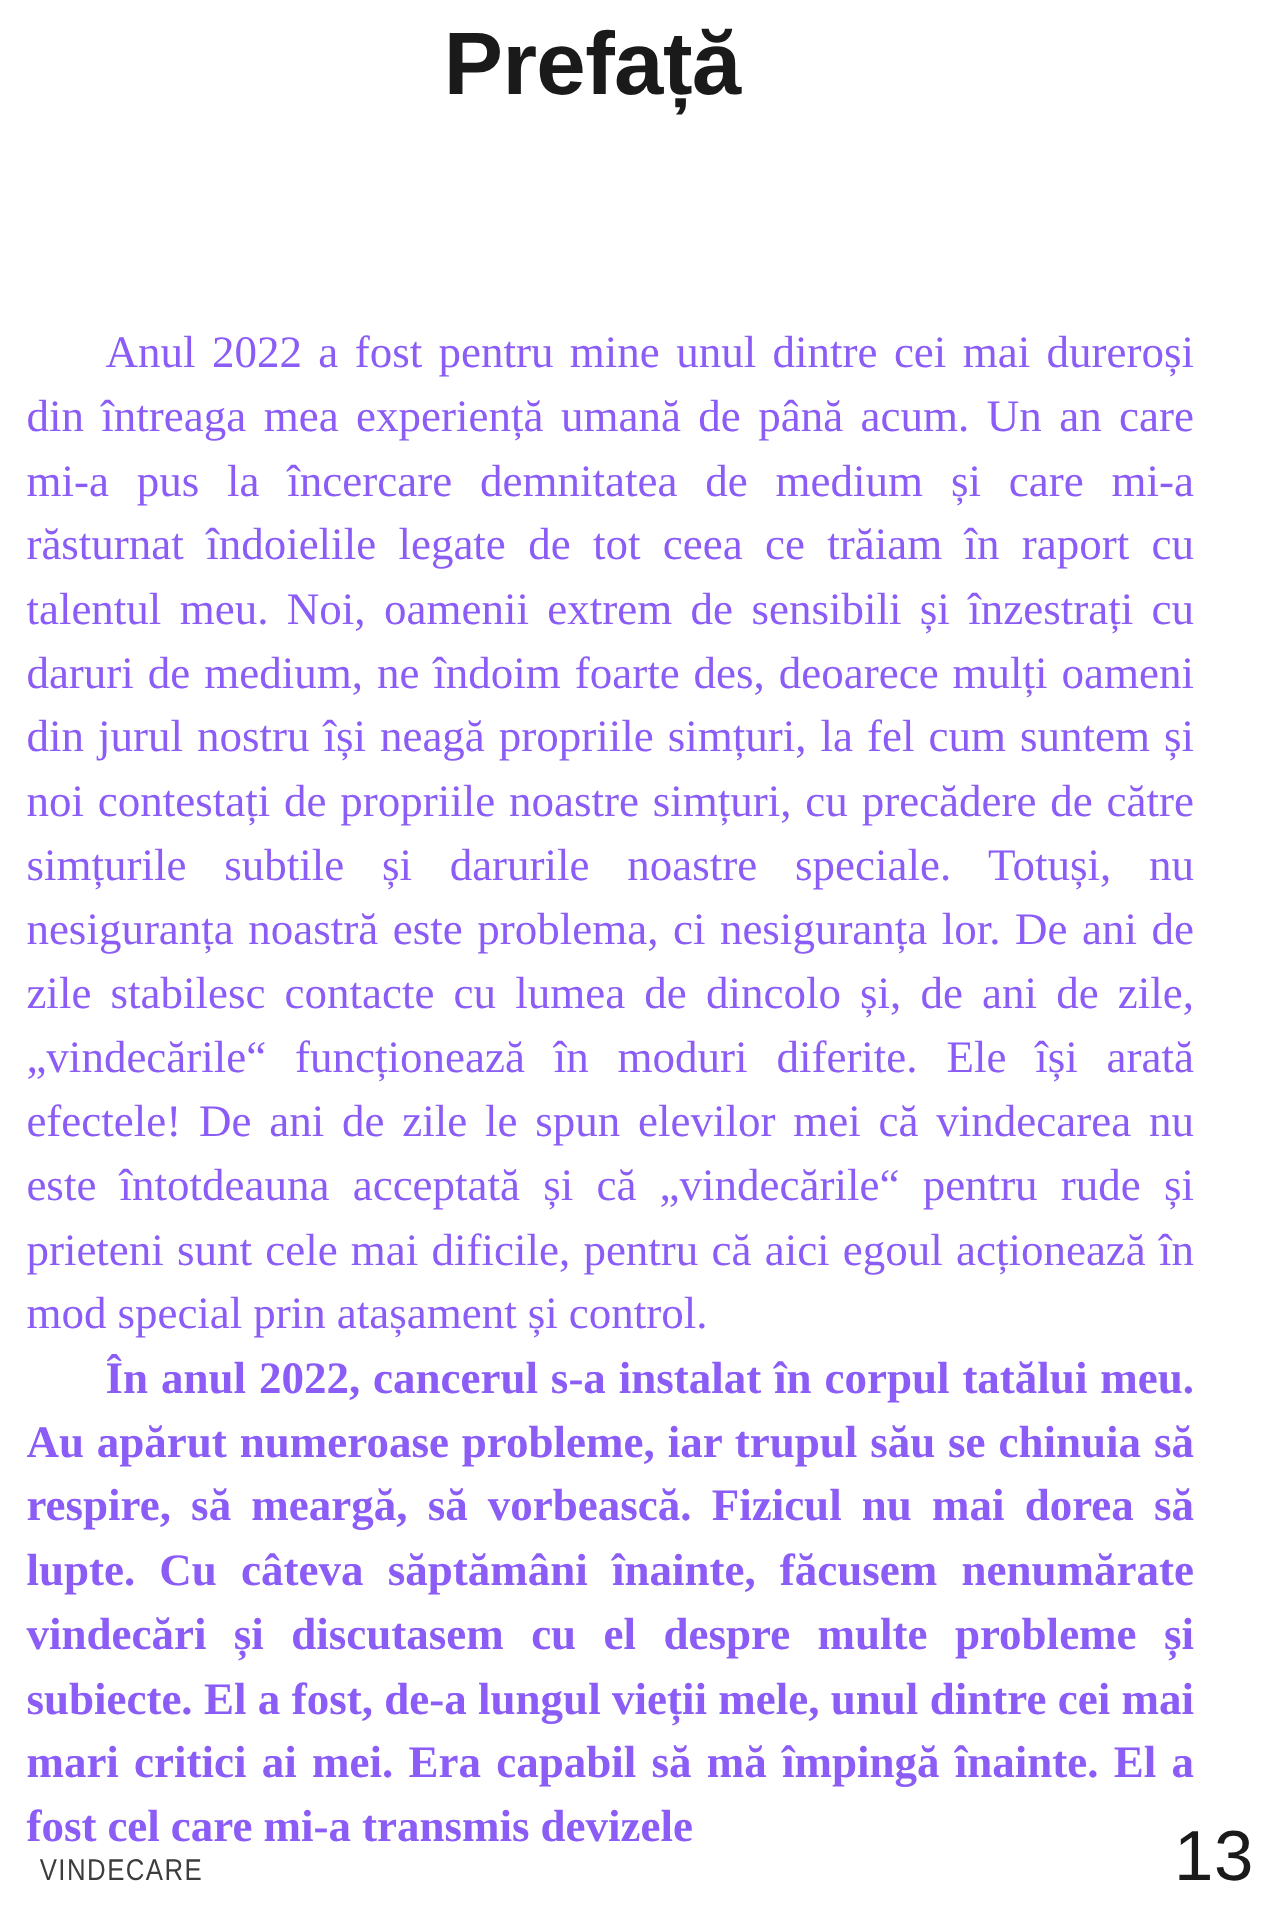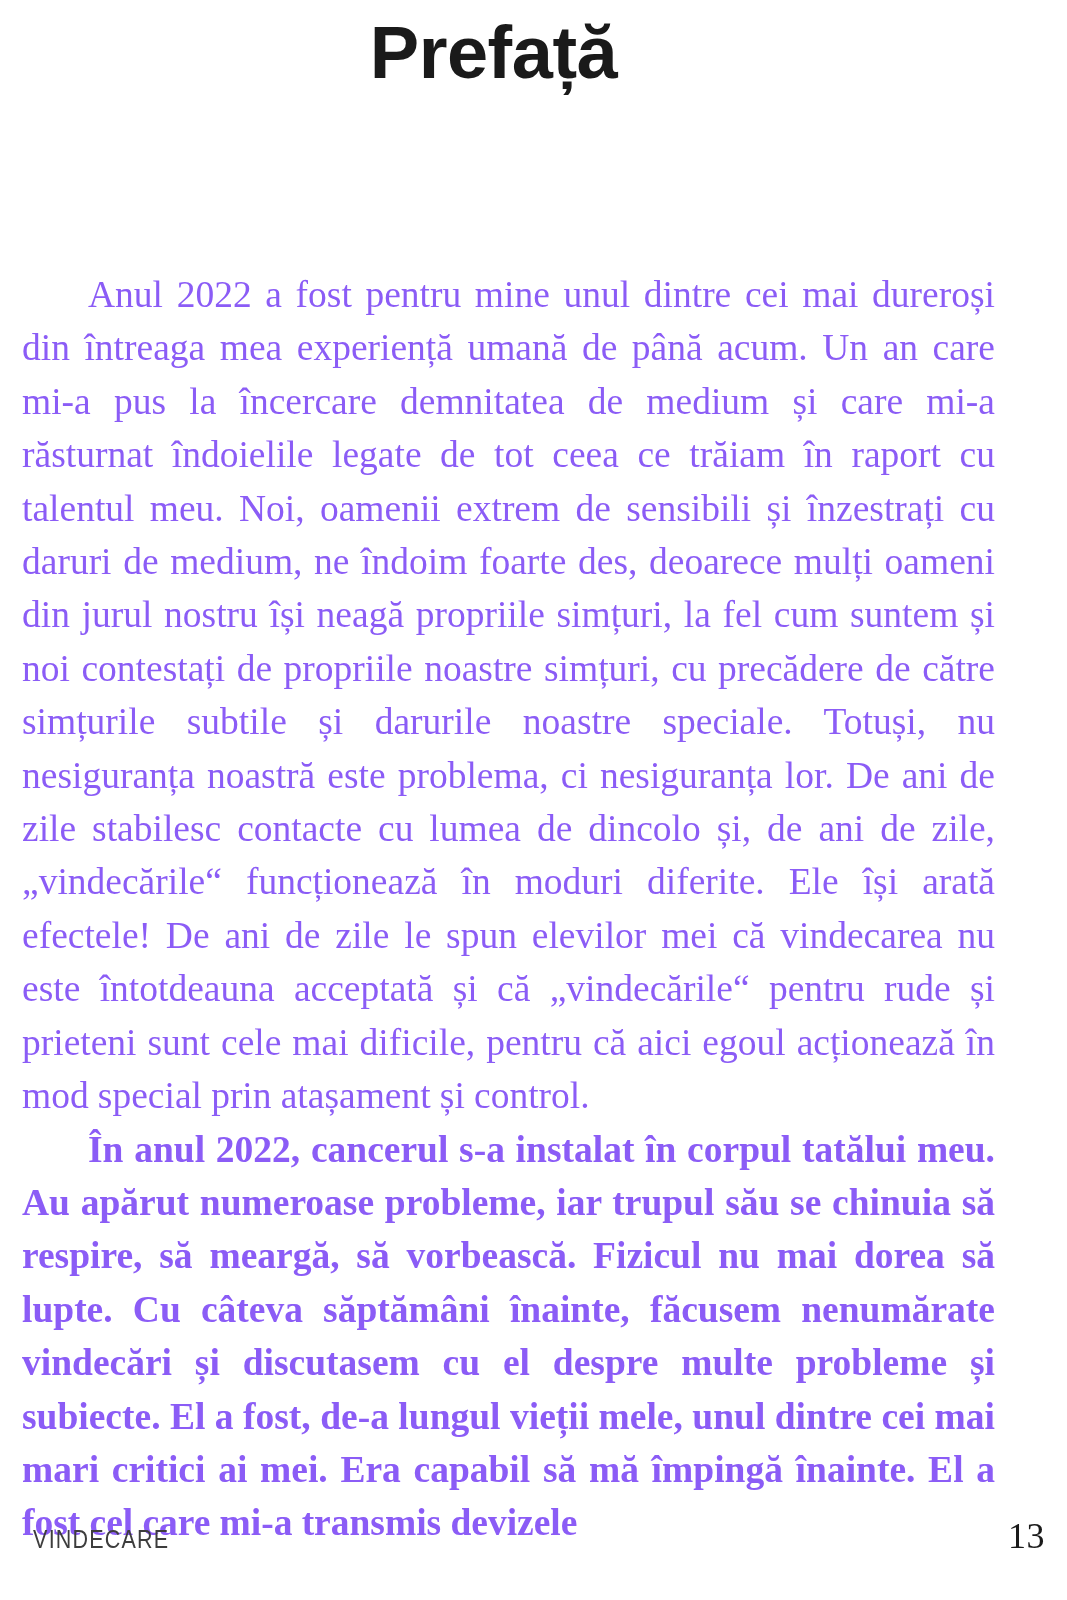--- a/index.html
+++ b/index.html
@@ -78,23 +78,23 @@
     font-weight: 400;
     font-size: 25px;
     letter-spacing: 1.4px;
     color: #3d3d3d;
     transform: scaleX(0.86);
     transform-origin: left baseline;
     white-space: nowrap;
   }
 
   .footer-page-number {
-    font-family: Liberation Serif, serif;
+    font-family: Liberation Sans, sans-serif;
     font-weight: 400;
-    font-size: 36px;
+    font-size: 59px;
     color: #1a1a1a;
     letter-spacing: 0.5px;
     line-height: 1;
   }
 </style>
 </head>
 <body>
 
 <div class="page">
 

